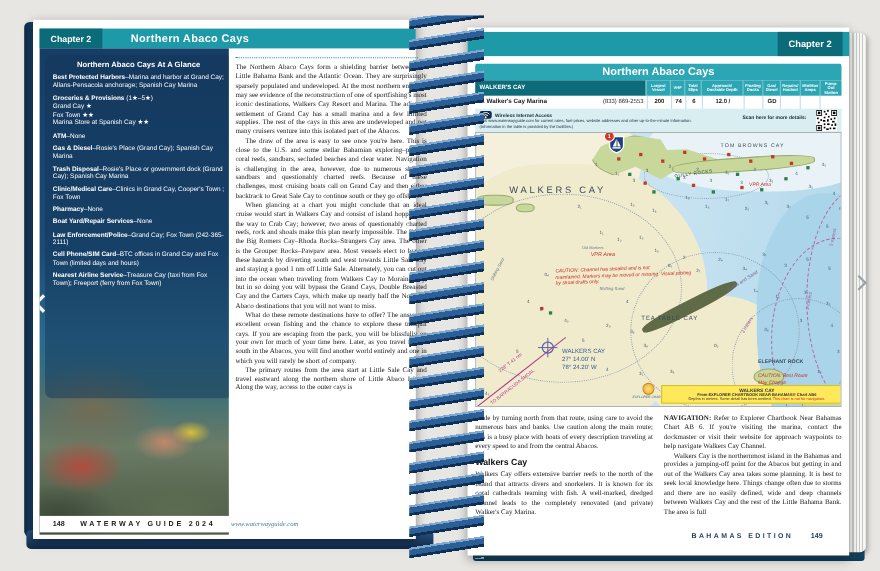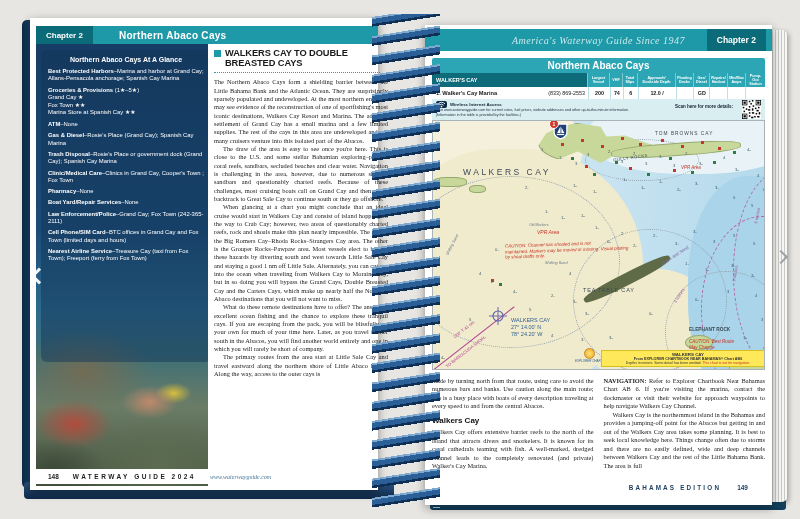--- a/index.html
+++ b/index.html
@@ -150,42 +150,37 @@
         <div class="g-item"><b>Pharmacy</b><span>–None</span></div>
         <div class="g-item"><b>Boat Yard/Repair Services</b><span>–None</span></div>
         <div class="g-item"><b>Law Enforcement/Police</b><span>–Grand Cay; Fox Town (242-365-2111)</span></div>
         <div class="g-item"><b>Cell Phone/SIM Card</b><span>–BTC offices in Grand Cay and Fox Town (limited days and hours)</span></div>
         <div class="g-item"><b>Nearest Airline Service</b><span>–Treasure Cay (taxi from Fox Town); Freeport (ferry from Fox Town)</span></div>
       </div>
       <div class="chev chev-left"></div>
     </div>
 
     <div class="article-col">
-      <div class="art-head">
-        <div class="bullet-sq"></div>
-        <h2>WALKERS CAY TO DOUBLE BREASTED CAYS</h2>
-      </div>
       <div class="art-rule"></div>
       <p>The Northern Abaco Cays form a shielding barrier between the Little Bahama Bank and the Atlantic Ocean. They are surprisingly sparsely populated and undeveloped. At the most northern end, you may see evidence of the reconstruction of one of sportfishing's most iconic destinations, Walkers Cay Resort and Marina. The adjacent settlement of Grand Cay has a small marina and a few limited supplies. The rest of the cays in this area are undeveloped and not many cruisers venture into this isolated part of the Abacos.</p>
       <p class="ind">The draw of the area is easy to see once you're here. This is close to the U.S. and some stellar Bahamian exploring–pristine coral reefs, sandbars, secluded beaches and clear water. Navigation is challenging in the area, however, due to numerous shifting sandbars and questionably charted reefs. Because of these challenges, most cruising boats call on Grand Cay and then either backtrack to Great Sale Cay to continue south or they go offshore.</p>
       <p class="ind">When glancing at a chart you might conclude that an ideal cruise would start in Walkers Cay and consist of island hopping all the way to Crab Cay; however, two areas of questionably charted reefs, rock and shoals make this plan nearly impossible. The first is the Big Romers Cay–Rhoda Rocks–Strangers Cay area. The other is the Grouper Rocks–Pawpaw area. Most vessels elect to bypass these hazards by diverting south and west towards Little Sale Cay and staying a good 1 nm off Little Sale. Alternately, you can cut out into the ocean when traveling from Walkers Cay to Moraine Cay, but in so doing you will bypass the Grand Cays, Double Breasted Cay and the Carters Cays, which make up nearly half the Northern Abaco destinations that you will not want to miss.</p>
       <p class="ind">What do these remote destinations have to offer? The answer is excellent ocean fishing and the chance to explore these tranquil cays. If you are escaping from the pack, you will be blissfully on your own for much of your time here. Later, as you travel farther south in the Abacos, you will find another world entirely and one in which you will rarely be short of company.</p>
       <p class="ind">The primary routes from the area start at Little Sale Cay and travel eastward along the northern shore of Little Abaco Island. Along the way, access to the outer cays is</p>
     </div>
 
     <div class="lp-footer">
       <span class="lpf-page">148</span>
       <span class="lpf-brand">WATERWAY GUIDE 2024</span>
       <span class="lpf-url">www.waterwayguide.com</span>
     </div>
   </div>
 
   <div class="page-right">
     <div class="rp-header">
-      <div class="rp-tagline">America's Waterway Guide Since 1947</div>
       <div class="chapter-tab">Chapter 2</div>
     </div>
 
     <div class="tbl">
       <div class="tbl-title">Northern Abaco Cays</div>
       <div class="tbl-head">
         <div class="tbl-group">WALKER'S CAY</div>
         <div class="tbl-cols">
           <div class="tcol w1">Largest Vessel</div>
           <div class="tcol w2">VHF</div>

